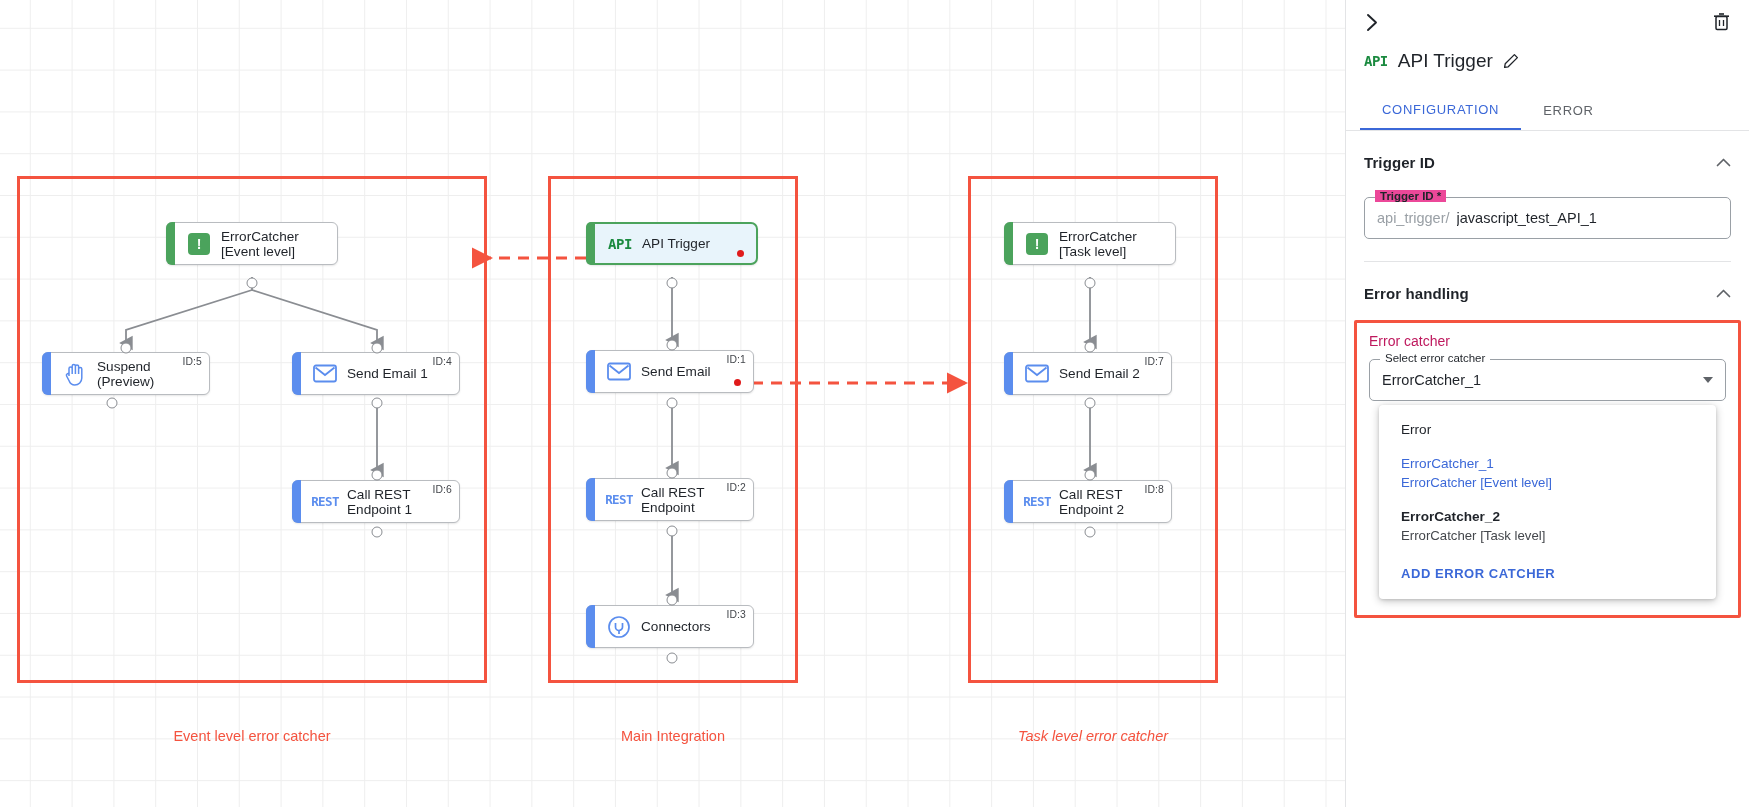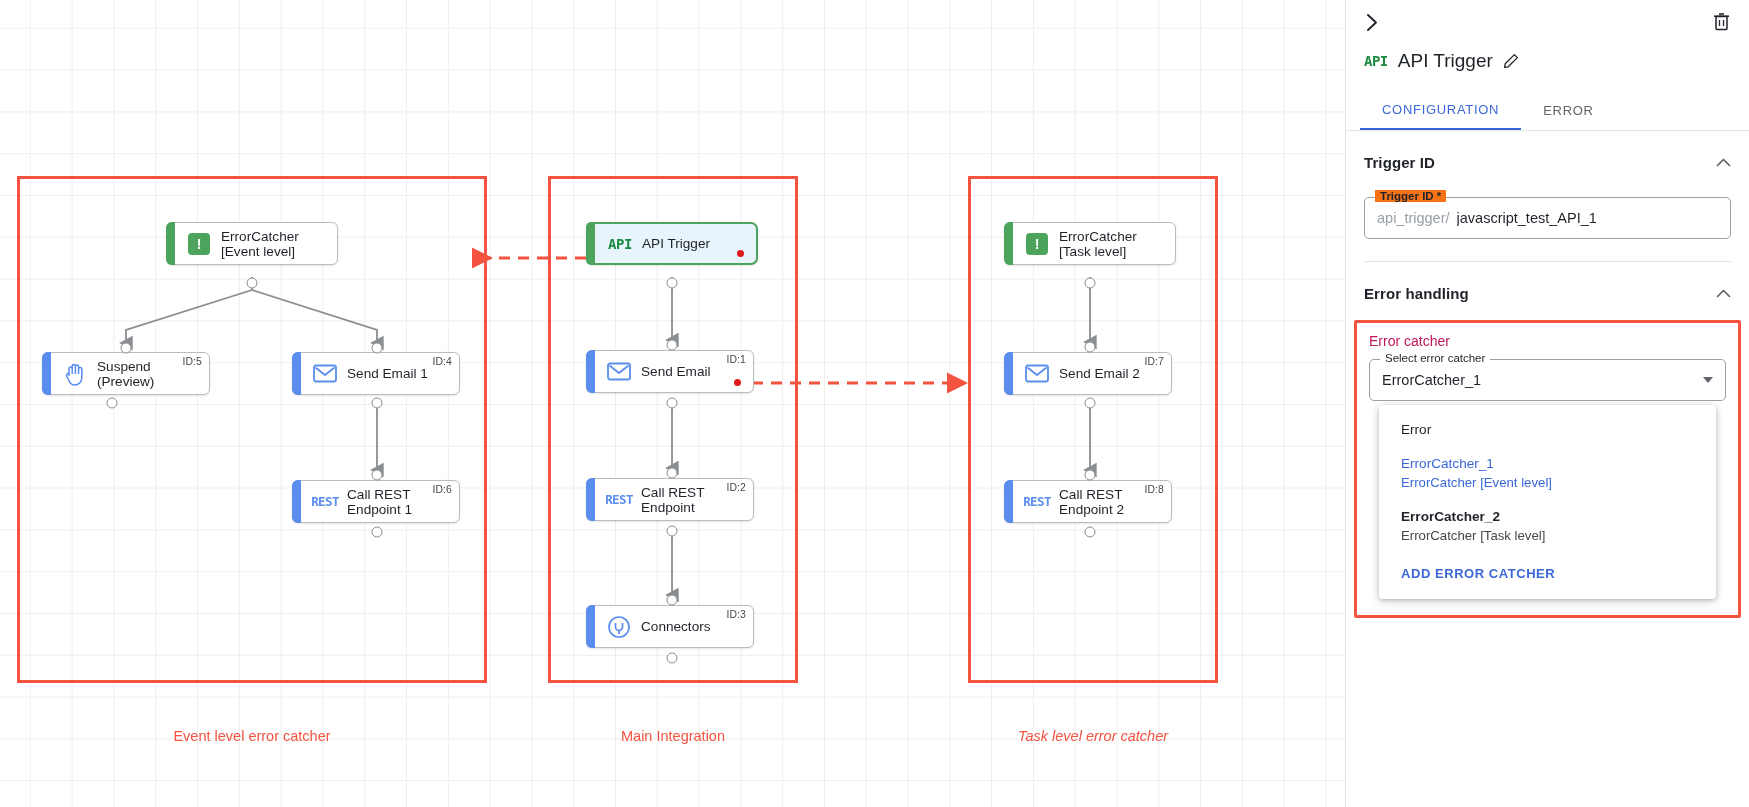--- a/index.html
+++ b/index.html
@@ -230,21 +230,21 @@
     height: 42px;
     border: 1px solid #9aa0a6;
     border-radius: 5px;
     display: flex; align-items: center;
     padding: 0 12px;
     background: #fff;
   }
   .field .flabel {
     position: absolute;
     top: -8px; left: 10px;
-    background: #f97316;
+    background: #ec4899;
     padding: 0 5px;
     font-size: 11.5px;
     color: #1f2329;
     font-weight: 700;
   }
   .field .prefix { color: #9aa0a6; font-size: 14.5px; margin-right: 7px; }
   .field input {
     border: none; outline: none;
     font-size: 14.5px; color: #1f2329;
     font-family: "Liberation Sans", sans-serif;

